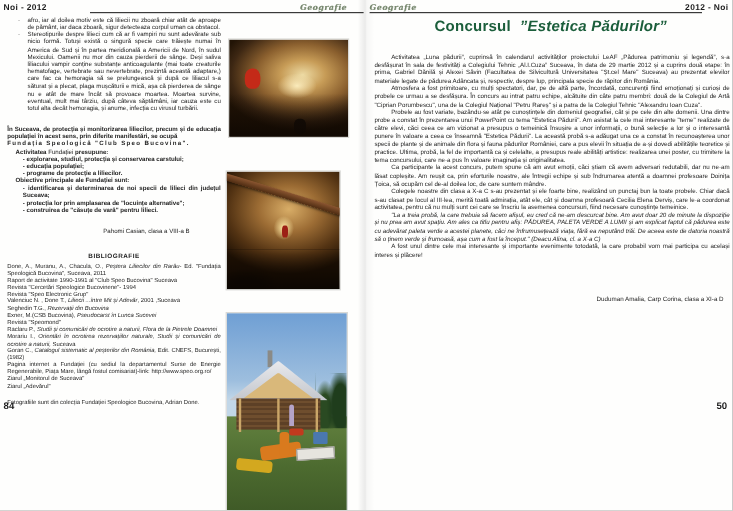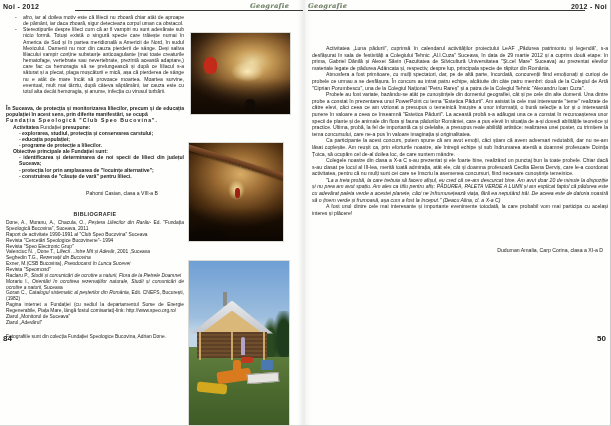--- a/index.html
+++ b/index.html
@@ -178,20 +178,24 @@
     <div class="pagenum pl">84</div>
   </div>
 
   <div class="gutter"></div>
 
   <div class="page right">
     <div class="geo" style="left:3px;">Geografie</div>
     <div class="hdr-rule" style="left:3px;width:277px;"></div>
     <div class="hdr-date" style="right:4px;">2012 - Noi</div>
 
+    <div class="title">
+      <span>Concursul</span>&nbsp;
+      <span class="emph">”Estetica Pădurilor”</span>
+    </div>
 
     <div class="r-col">
       <p>Activitatea „Luna pădurii”, cuprinsă în calendarul activităților proiectului LeAF „Pădurea patrimoniu și legendă”, s-a desfășurat în sala de festivități a Colegiului Tehnic „Al.I.Cuza” Suceava, în data de 29 martie 2012 și a cuprins două etape: în prima, Gabriel Dănilă și Alexei Săvin (Facultatea de Silvicultură  Universitatea "Șt.cel Mare" Suceava) au prezentat elevilor materiale legate de pădurea Adâncata și, respectiv, despre lup, principala specie de răpitor din România.</p>
       <p>Atmosfera a fost primitoare, cu mulți spectatori, dar, pe de altă parte, încordată, concurenții fiind emoționați și curioși de probele ce urmau a se desfășura. În concurs au intrat patru echipe, alcătuite din câte patru membri: două de la Colegiul de Artă "Ciprian Porumbescu", una de la Colegiul Național "Petru Rareș" și a patra de la Colegiul Tehnic "Alexandru Ioan Cuza".</p>
       <p>Probele au fost variate, bazându-se atât pe cunoștințele din domeniul geografiei, cât și pe cele din alte domenii. Una dintre probe a constat în prezentarea unui PowerPoint cu tema "Estetica Pădurii". Am asistat la cele mai interesante "teme" realizate de către elevi, căci ceea ce am vizionat a presupus o temeinică însușire a unor informații, o bună selecție a lor și o interesantă punere în valoare a ceea ce înseamnă "Estetica Pădurii". La această probă s-a adăugat una ce a constat în recunoașterea unor specii de plante și de animale din flora și fauna pădurilor României, care a pus elevii în situația de a-și dovedi abilitățile teoretice și practice. Ultima, probă, la fel de importantă ca și celelalte, a presupus reale abilități artistice: realizarea unei poster, cu trimitere la tema concursului, care ne-a pus în valoare imaginația și originalitatea.</p>
       <p>Ca participante la acest concurs, putem spune că am avut emoții, căci știam că avem adversari redutabili, dar nu ne-am lăsat copleșite. Am reușit ca, prin eforturile noastre, ale întregii echipe și sub îndrumarea atentă a doamnei profesoare Doinița Țoica, să ocupăm cel de-al doilea loc, de care suntem mândre.</p>
       <p>Colegele noastre din clasa a X-a C s-au prezentat și ele foarte bine, realizând un punctaj bun la toate probele. Chiar dacă s-au clasat pe locul al III-lea, merită toată admirația, atât ele, cât și doamna profesoară Cecilia Elena Derviș, care le-a coordonat activitatea, pentru că nu mulți sunt cei care se înscriu la asemenea concursuri, fiind necesare cunoștințe temeinice.</p>
       <p class="quote">"La a treia probă, la care trebuia să facem afișul, eu cred că ne-am descurcat bine. Am avut doar 20 de minute la dispoziție și nu prea am avut spațiu. Am ales ca titlu pentru afiș: PĂDUREA, PALETA VERDE A LUMII  și am explicat faptul că pădurea este cu adevărat paleta verde a acestei planete, căci ne înfrumusețează viața,  fără ea neputând trăi. De aceea este de datoria noastră să o ținem verde și frumoasă, așa cum a fost la început." (Deacu Alina, cl. a X-a C)</p>
       <p>A fost unul dintre cele mai interesante și importante  evenimente totodată, la care probabil vom mai participa cu același interes și plăcere!</p>
     </div>

